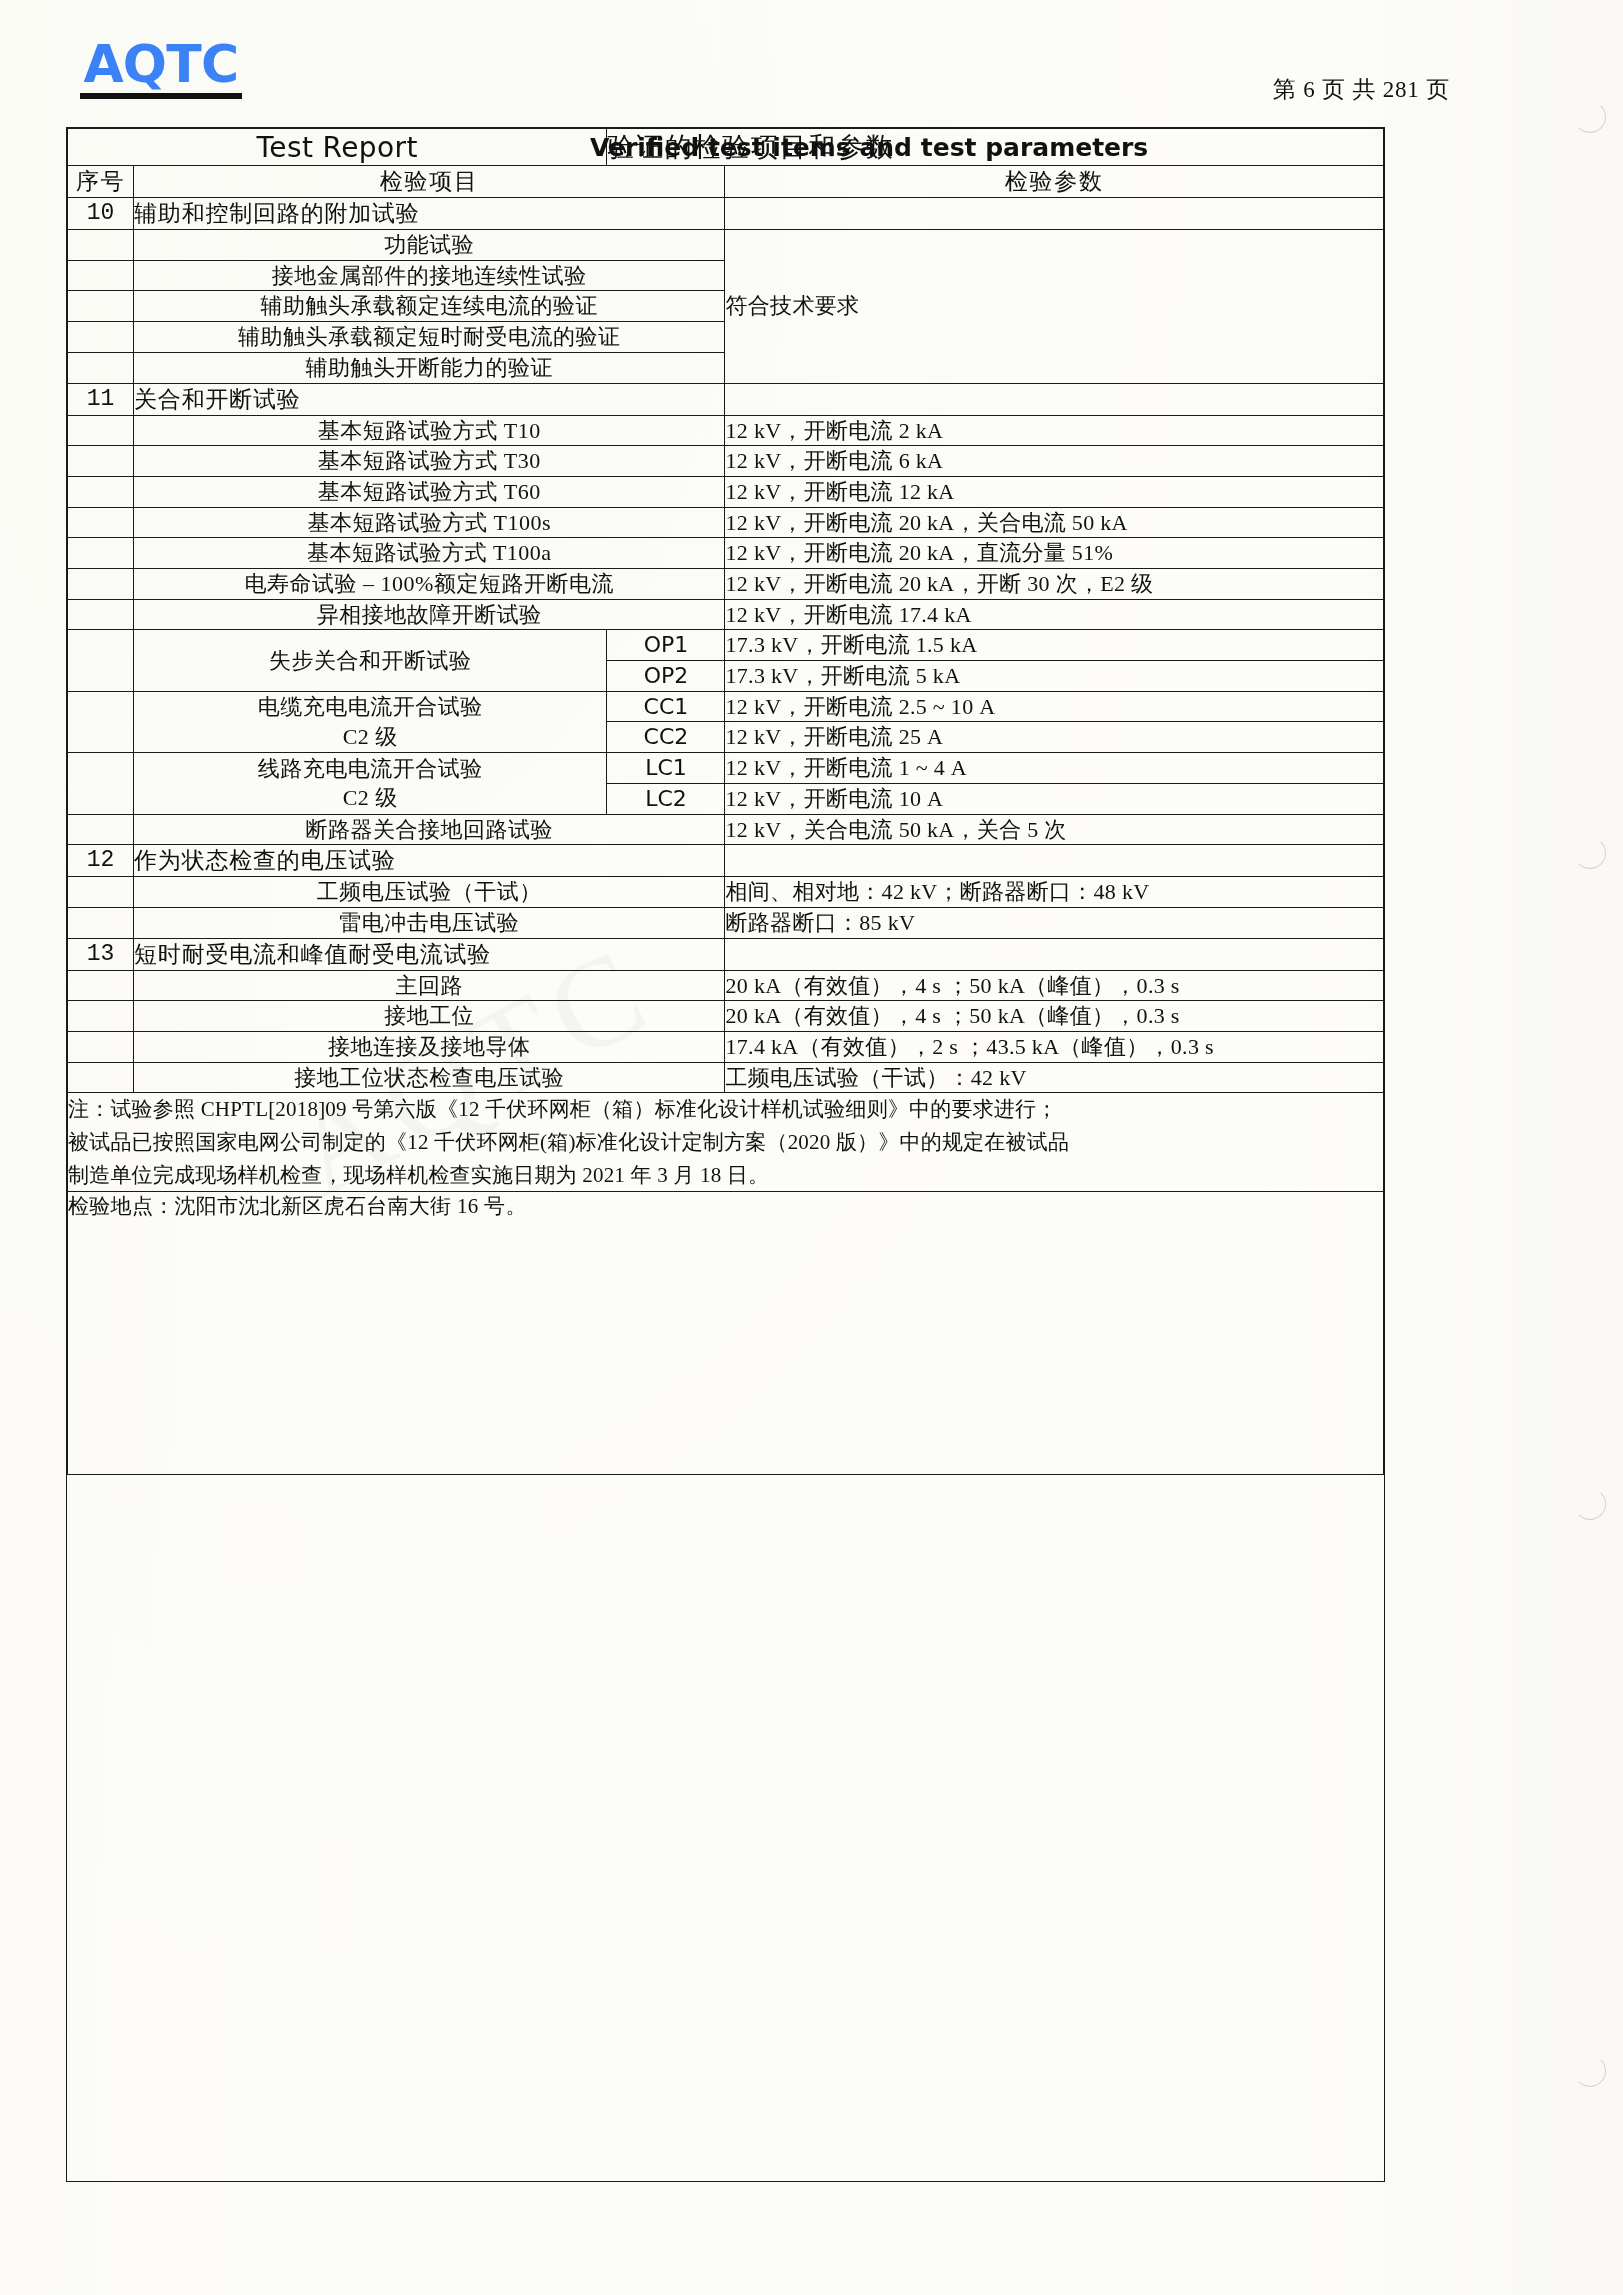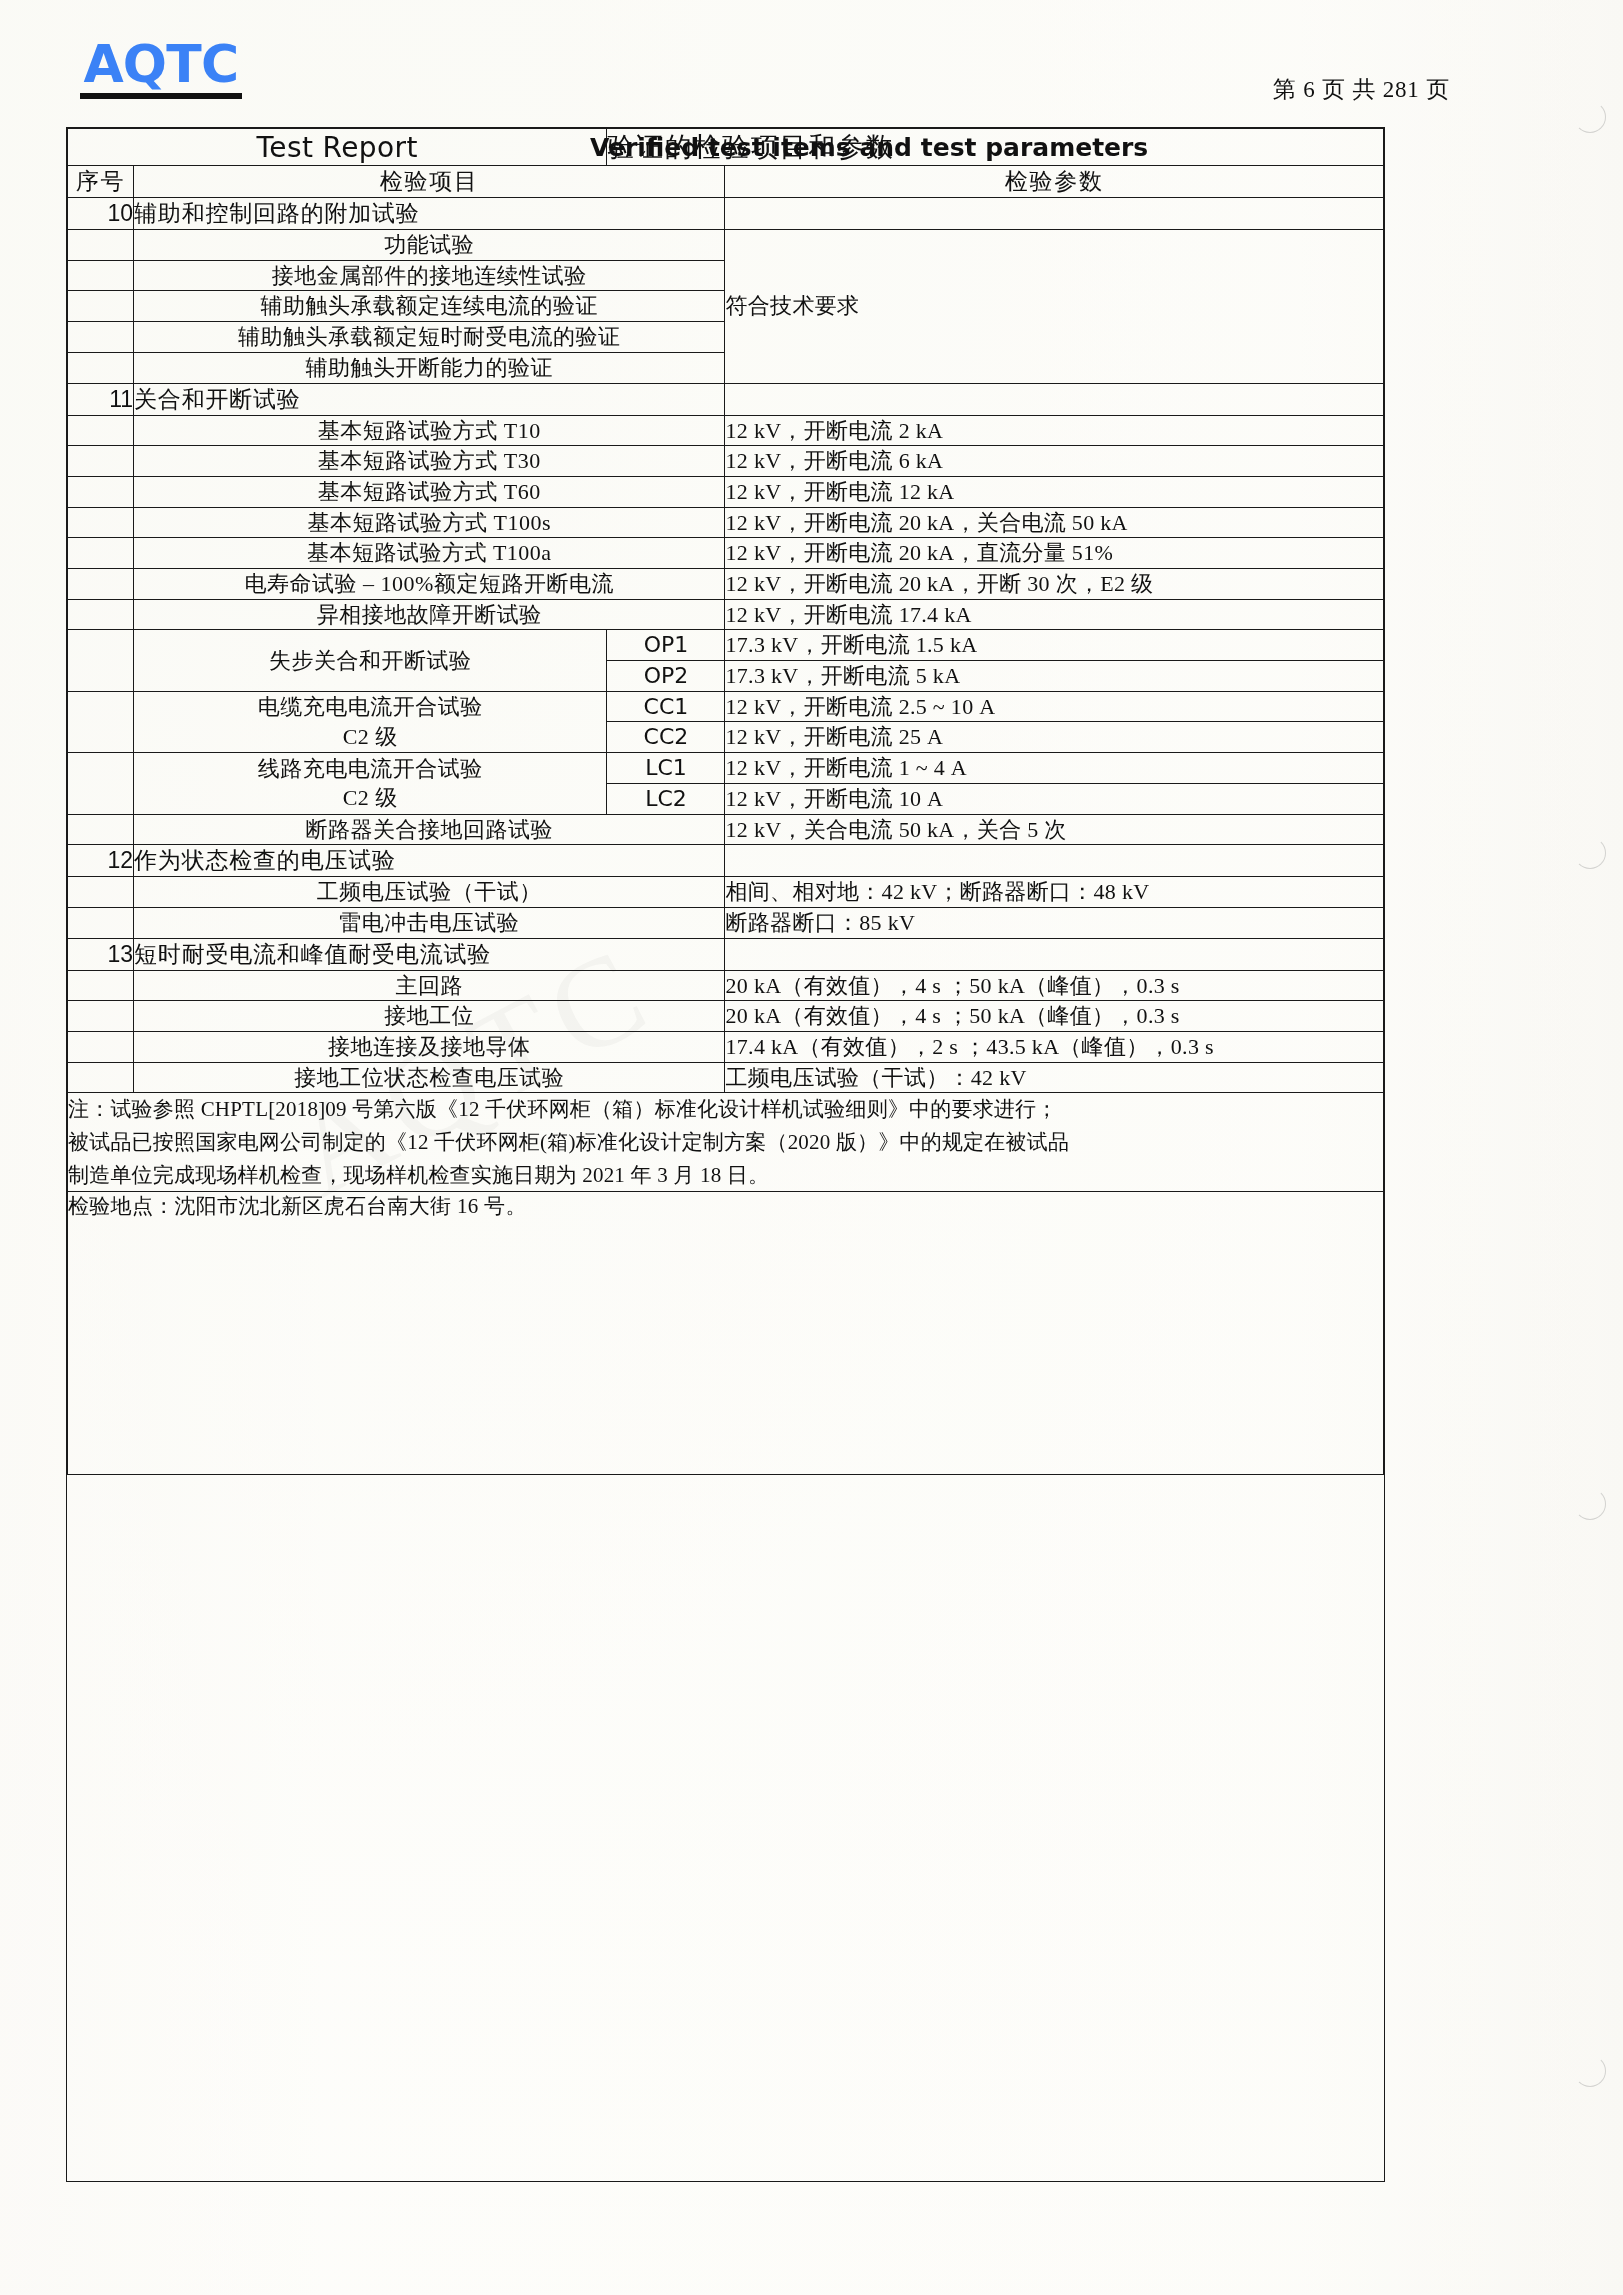--- a/index.html
+++ b/index.html
@@ -103,22 +103,22 @@
     letter-spacing: 0px;
     margin-top: 1.7px;
   }
   .col-head {
     text-align: center;
     font-size: 23px;
     padding: 8.5px 5px;
     letter-spacing: 1.7px;
   }
   .num {
-    text-align: right;
-    font-family: Liberation Sans, sans-serif;
+    text-align: center;
+    font-family: Liberation Mono, monospace;
     font-size: 23px;
   }
   .item-main {
     padding-left: 22px;
     font-size: 23px;
     letter-spacing: 0.8px;
   }
   .item-sub {
     padding-left: 51px;
     font-size: 22px;

